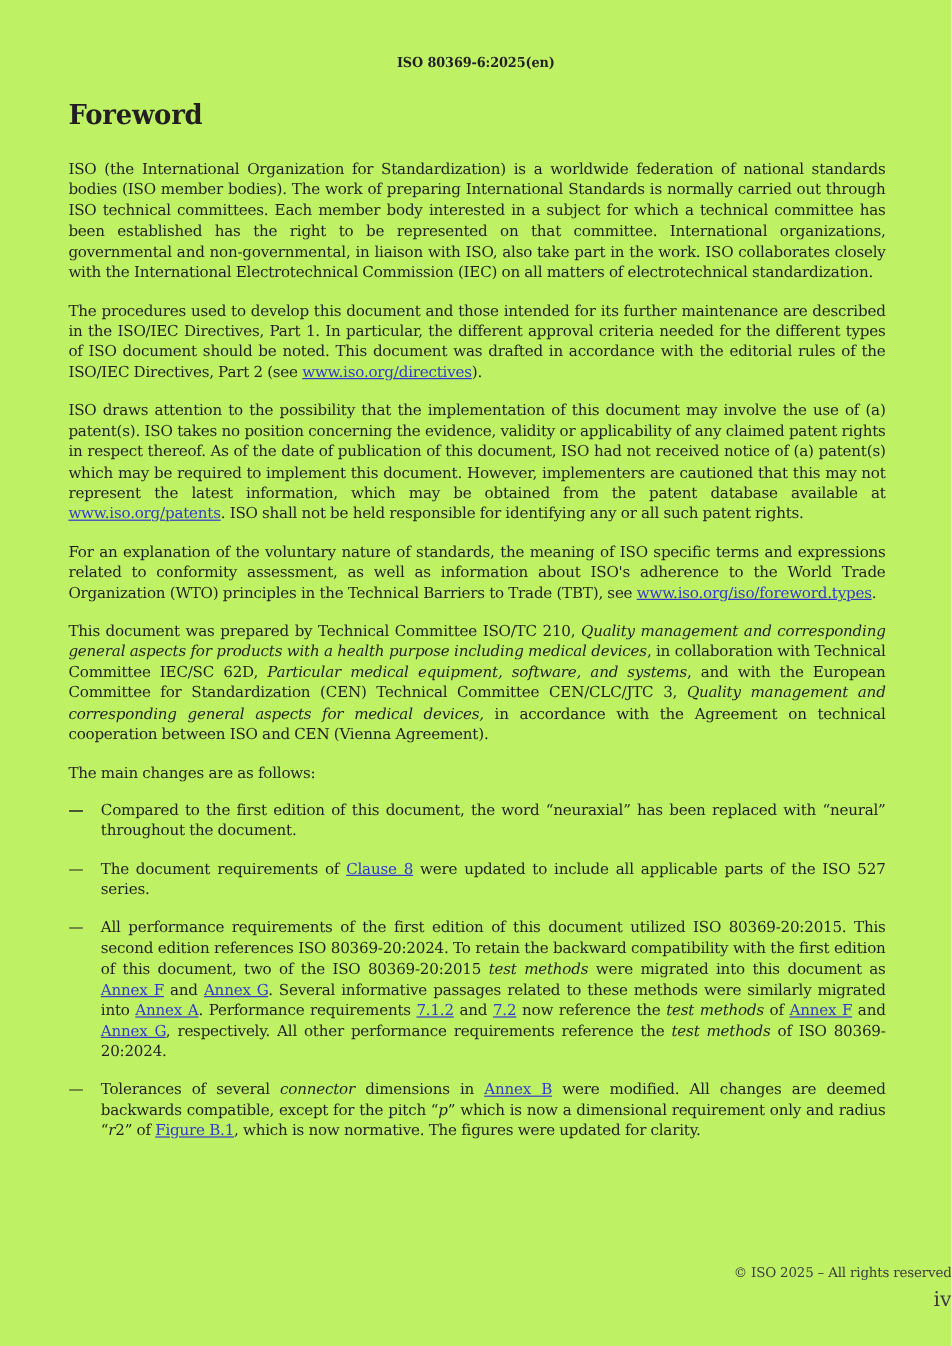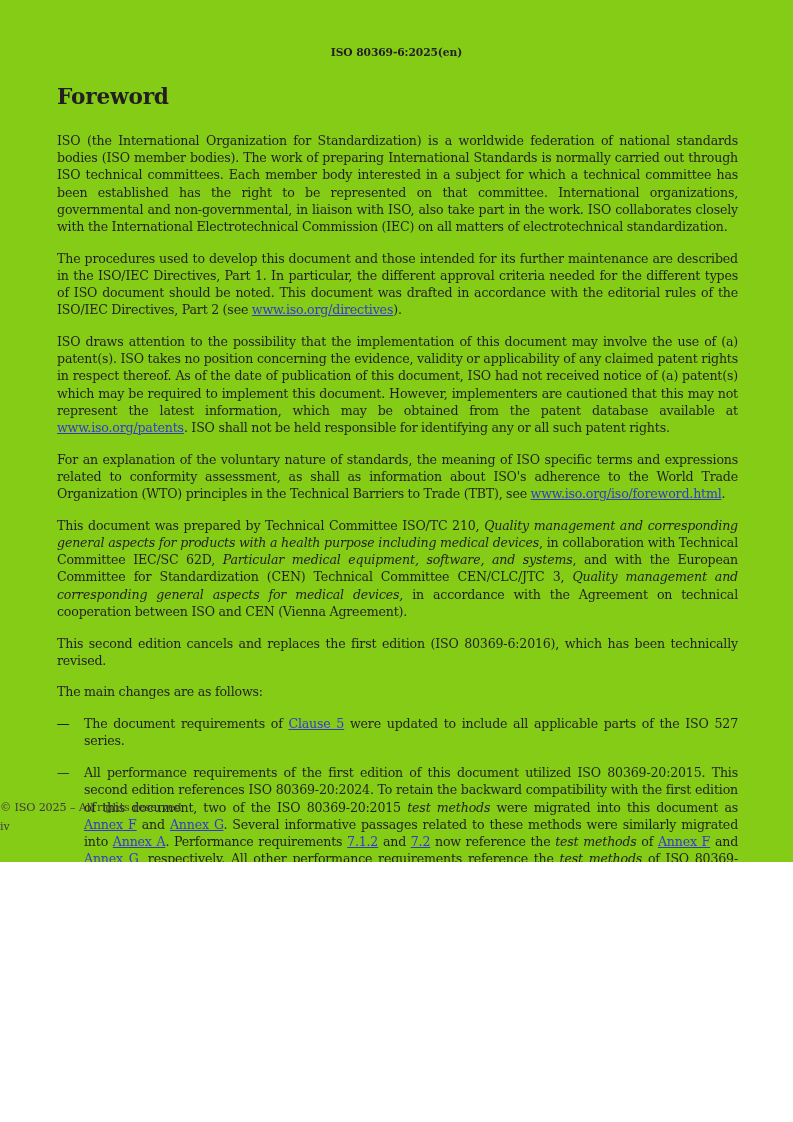--- a/index.html
+++ b/index.html
@@ -3,22 +3,22 @@
 <meta charset="utf-8">
 <style>
   html, body {
     margin: 0;
     padding: 0;
     background: #ffffff;
   }
   .page {
     position: relative;
     width: 793px;
-    height: 862px;
-    background: #84cc16;
+    height: 1122px;
+    background: #bef264;
     font-family: "DejaVu Serif", "Liberation Serif", serif;
     color: #231f20;
     overflow: hidden;
     box-sizing: border-box;
   }
   .running-head {
     position: absolute;
     top: 45px;
     left: 0;
     right: 0;
@@ -80,30 +80,30 @@
     position: absolute;
     left: 0;
     top: 0;
     width: 18px;
   }
   .footer {
     position: absolute;
     left: 0;
     right: 0;
     bottom: 29px;
-    text-align: left;
+    text-align: right;
   }
   .footer .copyright {
     font-size: 11.2px;
     letter-spacing: -0.15px;
     color: #3f3b3c;
     margin-bottom: 6px;
   }
   .footer .pagenum {
-    font-size: 11px;
+    font-size: 17px;
     color: #3f3b3c;
   }
 </style>
 </head>
 <body>
 
 <div class="page">
 
   <div class="running-head">ISO 80369-6:2025(en)</div>
 
@@ -111,41 +111,41 @@
 
     <h1 class="foreword">Foreword</h1>
 
     <p class="body-par">ISO (the International Organization for Standardization) is a worldwide federation of national standards bodies (ISO member bodies). The work of preparing International Standards is normally carried out through ISO technical committees. Each member body interested in a subject for which a technical committee has been established has the right to be represented on that committee. International organizations, governmental and non-governmental, in liaison with ISO, also take part in the work. ISO collaborates closely with the International Electrotechnical Commission (IEC) on all matters of electrotechnical standardization.</p>
 
     <p class="body-par"><span>The procedures used to develop this document and those intended for its further maintenance are described in the ISO/IEC Directives, Part 1. In particular, the different approval criteria needed for the different types of ISO document should be noted. This document was drafted in accordance with the editorial rules of the ISO/IEC Directives, Part 2 (see </span><a class="doclink" href="#">www.iso.org/directives</a><span>).</span></p>
 
     <p class="body-par"><span>ISO draws attention to the possibility that the implementation of this document may involve the use of (a) patent(s). ISO takes no position concerning the evidence, validity or applicability of any claimed patent rights in respect thereof. As of the date of publication of this document, ISO had not received notice of (a) patent(s) which may be required to implement this document. However, implementers are cautioned that this may not represent the latest information, which may be obtained from the patent database available at </span><a class="doclink" href="#">www.iso.org/patents</a><span>. ISO shall not be held responsible for identifying any or all such patent rights.</span></p>
 
 
-    <p class="body-par"><span>For an explanation of the voluntary nature of standards, the meaning of ISO specific terms and expressions related to conformity assessment, as shall as information about ISO's adherence to the World Trade Organization (WTO) principles in the Technical Barriers to Trade (TBT), see </span><a class="doclink" href="#">www.iso.org/iso/foreword.html</a><span>.</span></p>
+    <p class="body-par"><span>For an explanation of the voluntary nature of standards, the meaning of ISO specific terms and expressions related to conformity assessment, as well as information about ISO's adherence to the World Trade Organization (WTO) principles in the Technical Barriers to Trade (TBT), see </span><a class="doclink" href="#">www.iso.org/iso/foreword.types</a><span>.</span></p>
 
     <p class="body-par"><span>This document was prepared by Technical Committee ISO/TC 210, </span><span class="it">Quality management and corresponding general aspects for products with a health purpose including medical devices</span><span>, in collaboration with Technical Committee IEC/SC 62D, </span><span class="it">Particular medical equipment, software, and systems</span><span>, and with the European Committee for Standardization (CEN) Technical Committee CEN/CLC/JTC 3, </span><span class="it">Quality management and corresponding general aspects for medical devices,</span><span> in accordance with the Agreement on technical cooperation between ISO and CEN (Vienna Agreement).</span></p>
 
-    <p class="body-par">This second edition cancels and replaces the first edition (ISO 80369-6:2016), which has been technically revised.</p>
 
     <p class="body-par">The main changes are as follows:</p>
 
     <ul class="changes">
 
       <li>
         <span class="dash">—</span>
       </li>
 
       <li>
         <span class="dash">—</span>
+        <span>Compared to the first edition of this document, the word “neuraxial” has been replaced with “neural” throughout the document.</span>
       </li>
 
       <li>
         <span class="dash">—</span>
-        <span>The document requirements of </span><a class="doclink" href="#">Clause 5</a><span> were updated to include all applicable parts of the ISO 527 series.</span>
+        <span>The document requirements of </span><a class="doclink" href="#">Clause 8</a><span> were updated to include all applicable parts of the ISO 527 series.</span>
       </li>
 
       <li>
         <span class="dash">—</span>
         <span>All performance requirements of the first edition of this document utilized ISO 80369-20:2015. This second edition references ISO 80369-20:2024. To retain the backward compatibility with the first edition of this document, two of the ISO 80369-20:2015 </span><span class="it">test methods</span><span> were migrated into this document as </span><a class="doclink" href="#">Annex F</a><span> and </span><a class="doclink" href="#">Annex G</a><span>. Several informative passages related to these methods were similarly migrated into </span><a class="doclink" href="#">Annex A</a><span>. Performance requirements </span><a class="doclink" href="#">7.1.2</a><span> and </span><a class="doclink" href="#">7.2</a><span> now reference the </span><span class="it">test methods</span><span> of </span><a class="doclink" href="#">Annex F</a><span> and </span><a class="doclink" href="#">Annex G</a><span>, respectively. All other performance requirements reference the </span><span class="it">test methods</span><span> of ISO 80369-20:2024.</span>
       </li>
 
       <li>
         <span class="dash">—</span>
         <span>Tolerances of several </span><span class="it">connector</span><span> dimensions in </span><a class="doclink" href="#">Annex B</a><span> were modified. All changes are deemed backwards compatible, except for the pitch “</span><span class="it">p</span><span>” which is now a dimensional requirement only and radius “</span><span class="it">r</span><span>2” of </span><a class="doclink" href="#">Figure B.1</a><span>, which is now normative. The figures were updated for clarity.</span>

